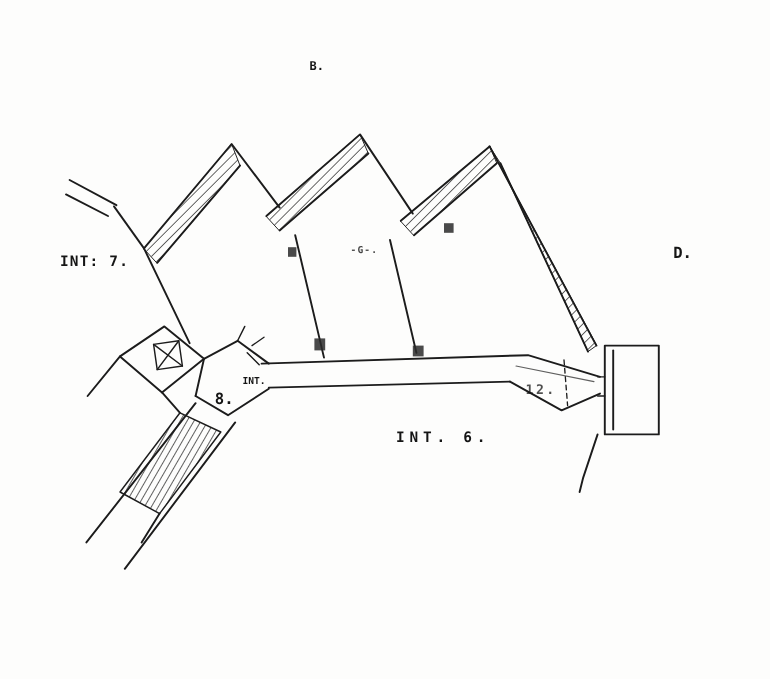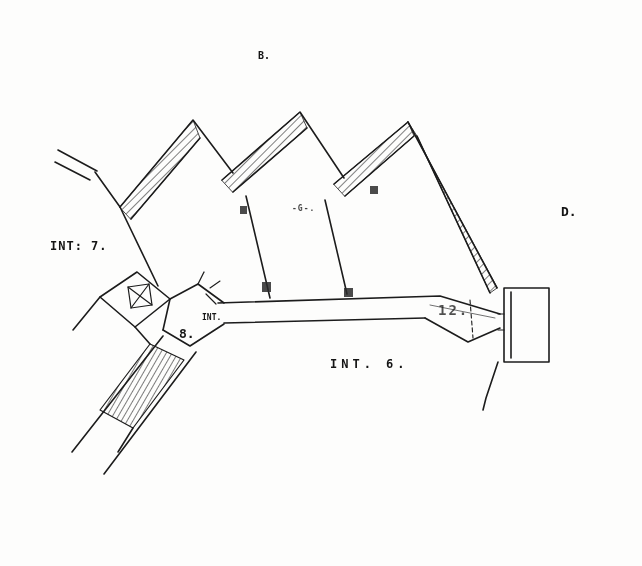--- a/index.html
+++ b/index.html
@@ -13,25 +13,25 @@
   svg{position:absolute;left:0;top:0;}
   .lbl{
     position:absolute;
     color:#151515;
     font-weight:700;
     white-space:nowrap;
     transform-origin:left top;
   }
   .lbl-b      {left:258px;top:50px;  font-size:10px;}
   .lbl-d      {left:561px;top:204px; font-size:13px;}
-  .lbl-int7   {left:50px; top:239px; font-size:12px; letter-spacing:1px;}
+  .lbl-int7   {left:50px; top:211px; font-size:12px; letter-spacing:1px;}
   .lbl-int8s  {left:171px;top:313px; font-size:8px;margin-left:31px;}
   .lbl-int8b  {left:179px;top:326px; font-size:13px;}
   .lbl-int5   {left:330px;top:357px; font-size:12px; letter-spacing:4px;}
-  .lbl-12     {left:438px;top:302px; font-size:14px;  opacity:.75; letter-spacing:2px;}
+  .lbl-12     {left:438px;top:318px; font-size:11px;  opacity:.75; letter-spacing:2px;}
   .lbl-g      {left:292px;top:204px; font-size:8px;  opacity:.8; letter-spacing:1px;}
 </style>
 </head>
 <body>
 
 <div class="canvas">
 
   <svg width="642" height="566" viewBox="0 0 642 566" fill="none" stroke="#1c1c1c" stroke-width="1.6" stroke-linecap="round" stroke-linejoin="round">
 
     <defs>

